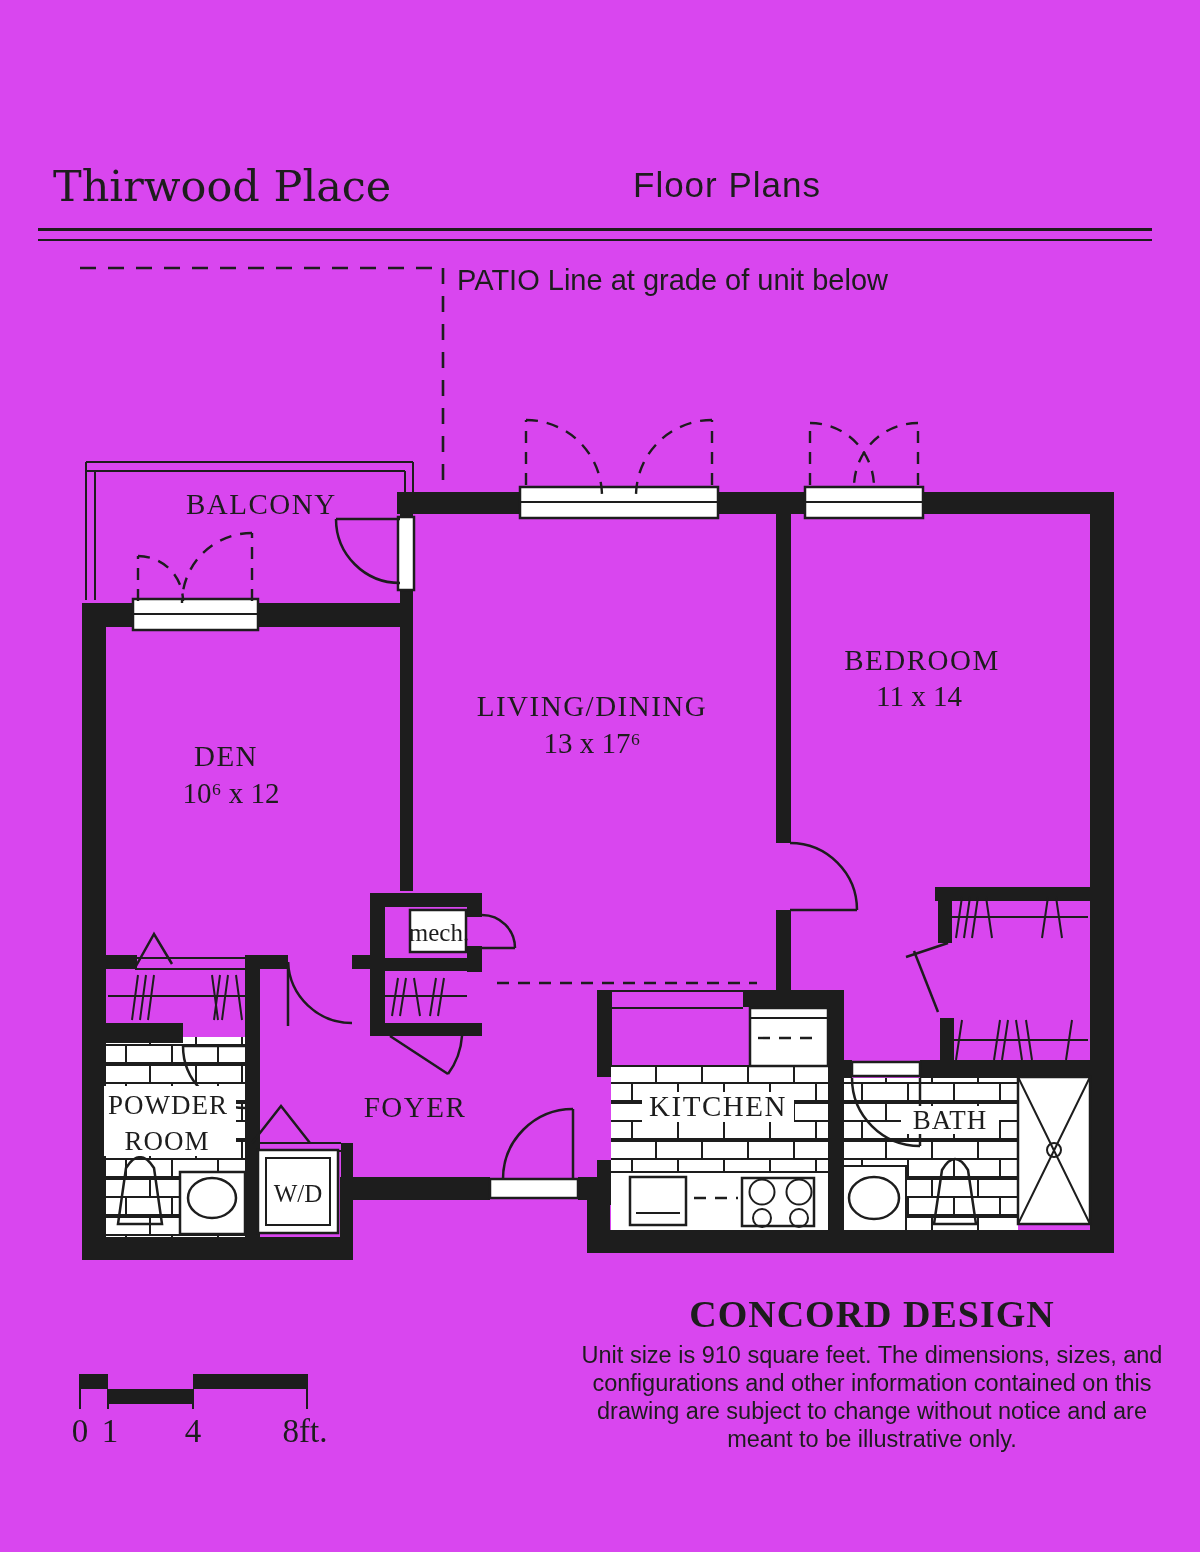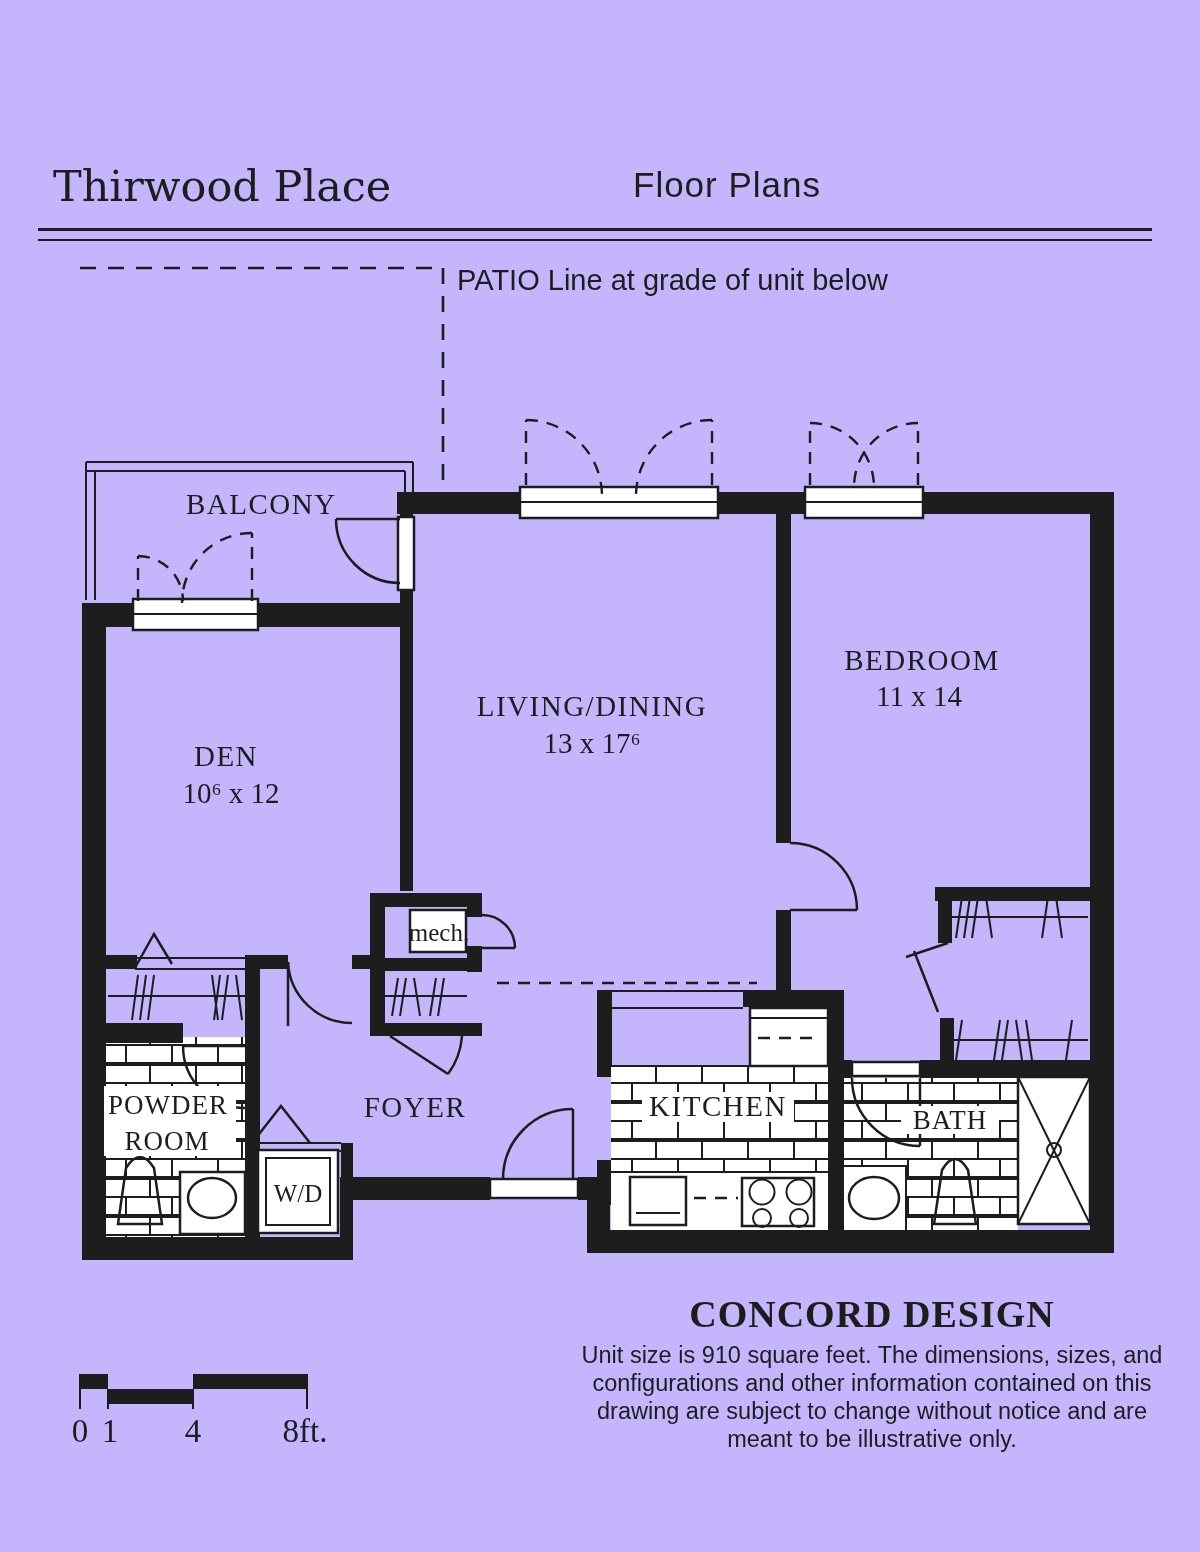--- a/index.html
+++ b/index.html
@@ -1,18 +1,18 @@
 <!DOCTYPE html>
 <html><head>
 <meta charset="utf-8">
 <style>
   html,body { margin:0; padding:0; background:#e8e8e8; }
   #page {
     position:relative; width:1200px; height:1552px;
-    background:#c4b5fd; overflow:hidden;
+    background:#d946ef; overflow:hidden;
     font-family:"Liberation Serif", serif;
   }
   svg text { fill:#1d1d1d; }
   .t-title   { font-family:"DejaVu Serif", serif; font-size:43px; }
   .t-sub     { font-family:"Liberation Sans", sans-serif; font-size:35px; letter-spacing:1px; }
   .t-patio   { font-family:"Liberation Sans", sans-serif; font-size:29px; }
   .t-room    { font-family:"Liberation Serif", serif; font-size:29px; letter-spacing:1.5px; }
   .t-room-sm { font-family:"Liberation Serif", serif; font-size:27px; letter-spacing:1px; }
   .t-dims    { font-family:"Liberation Serif", serif; font-size:29px; }
   .t-mech    { font-family:"Liberation Serif", serif; font-size:25px; }

